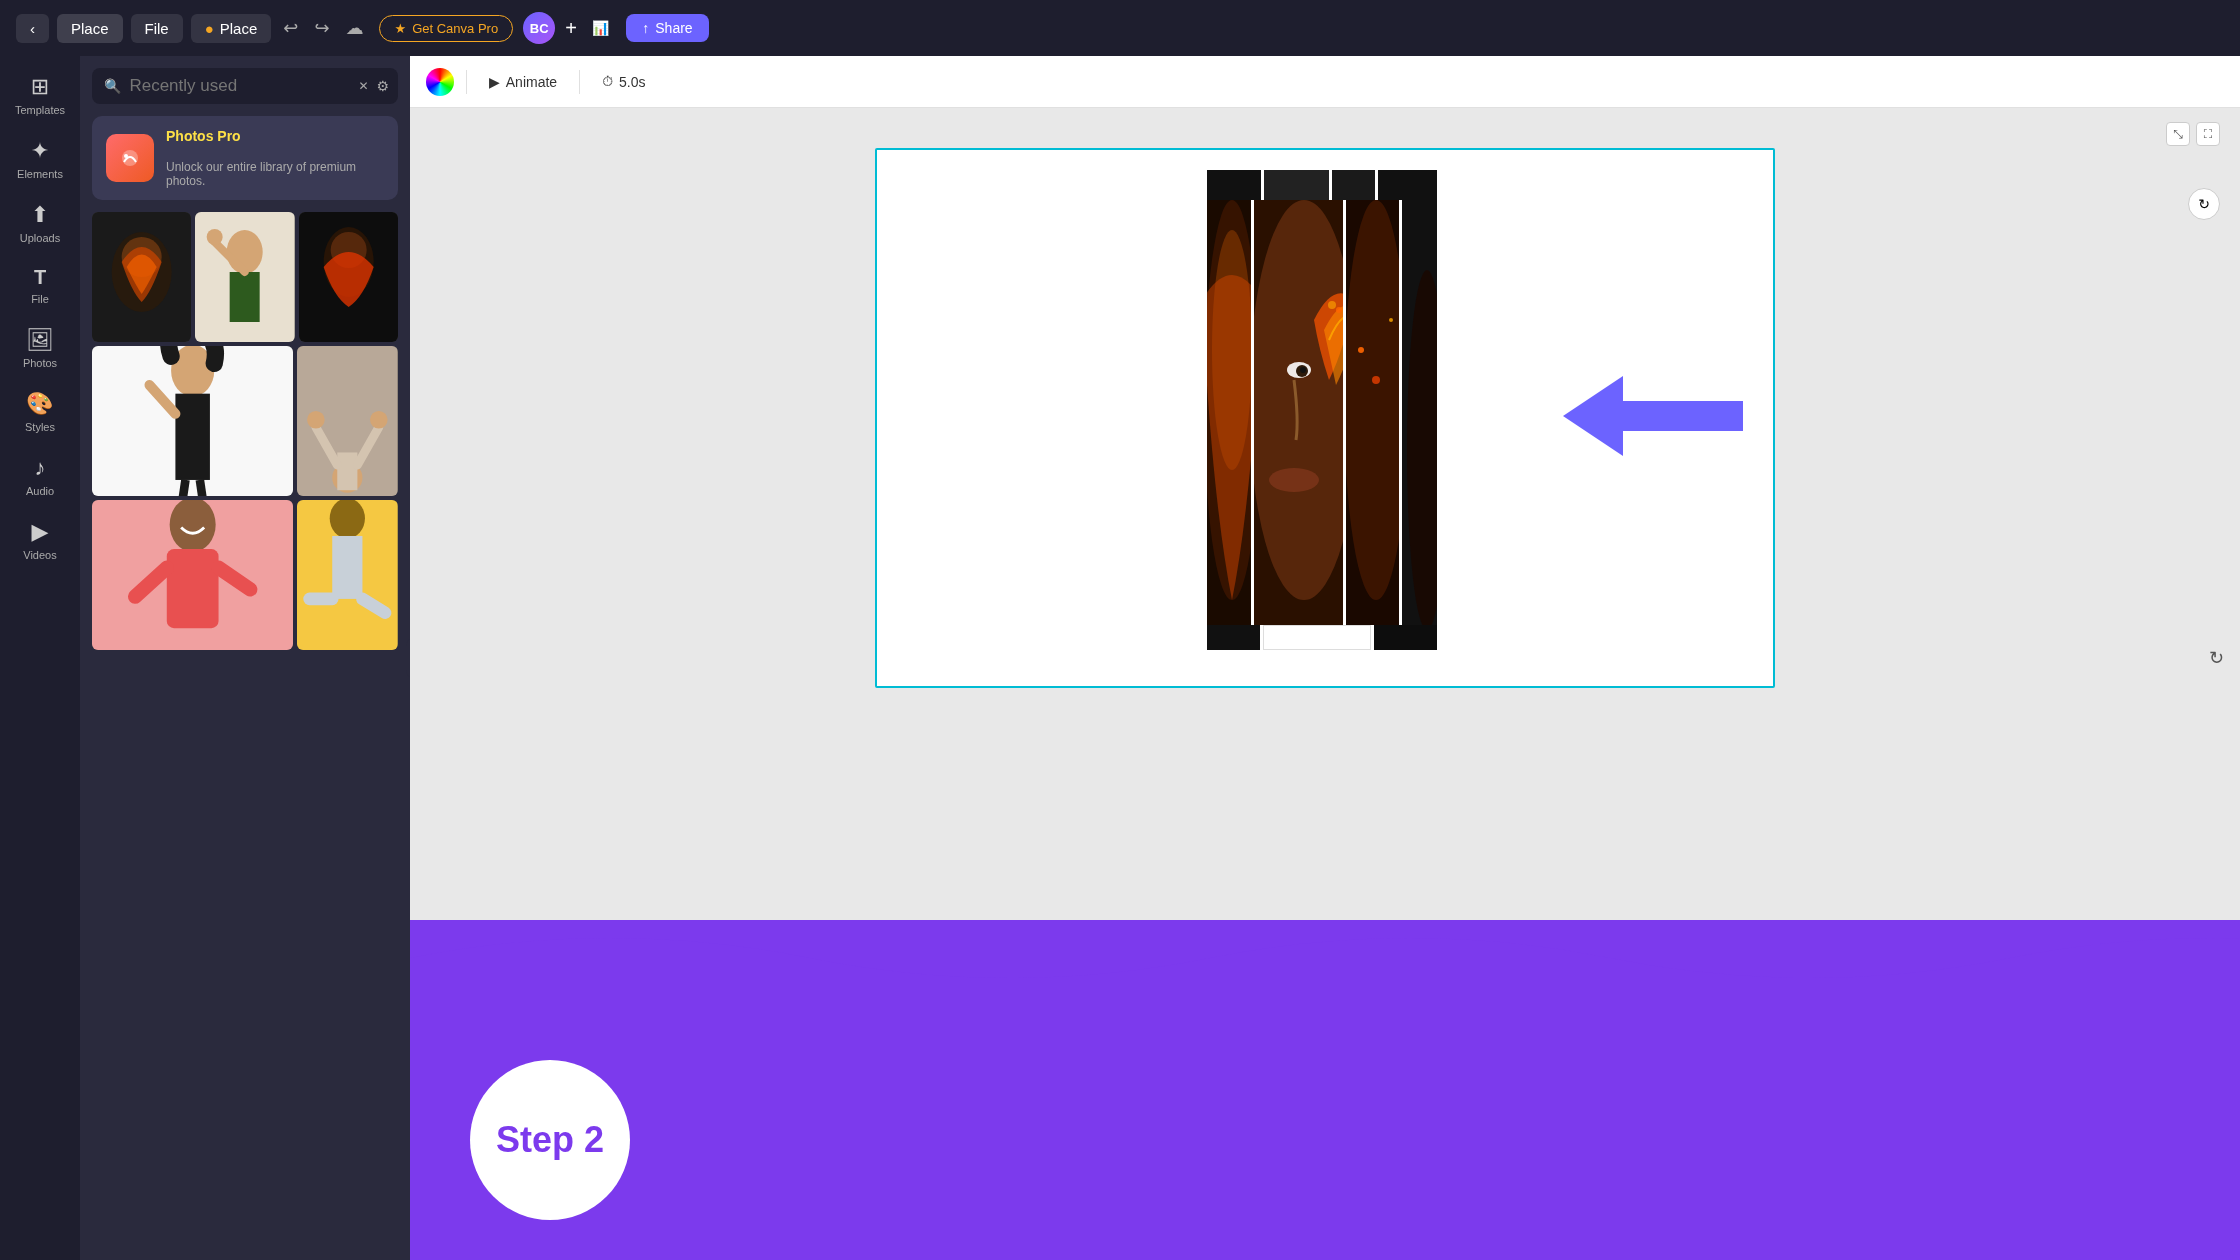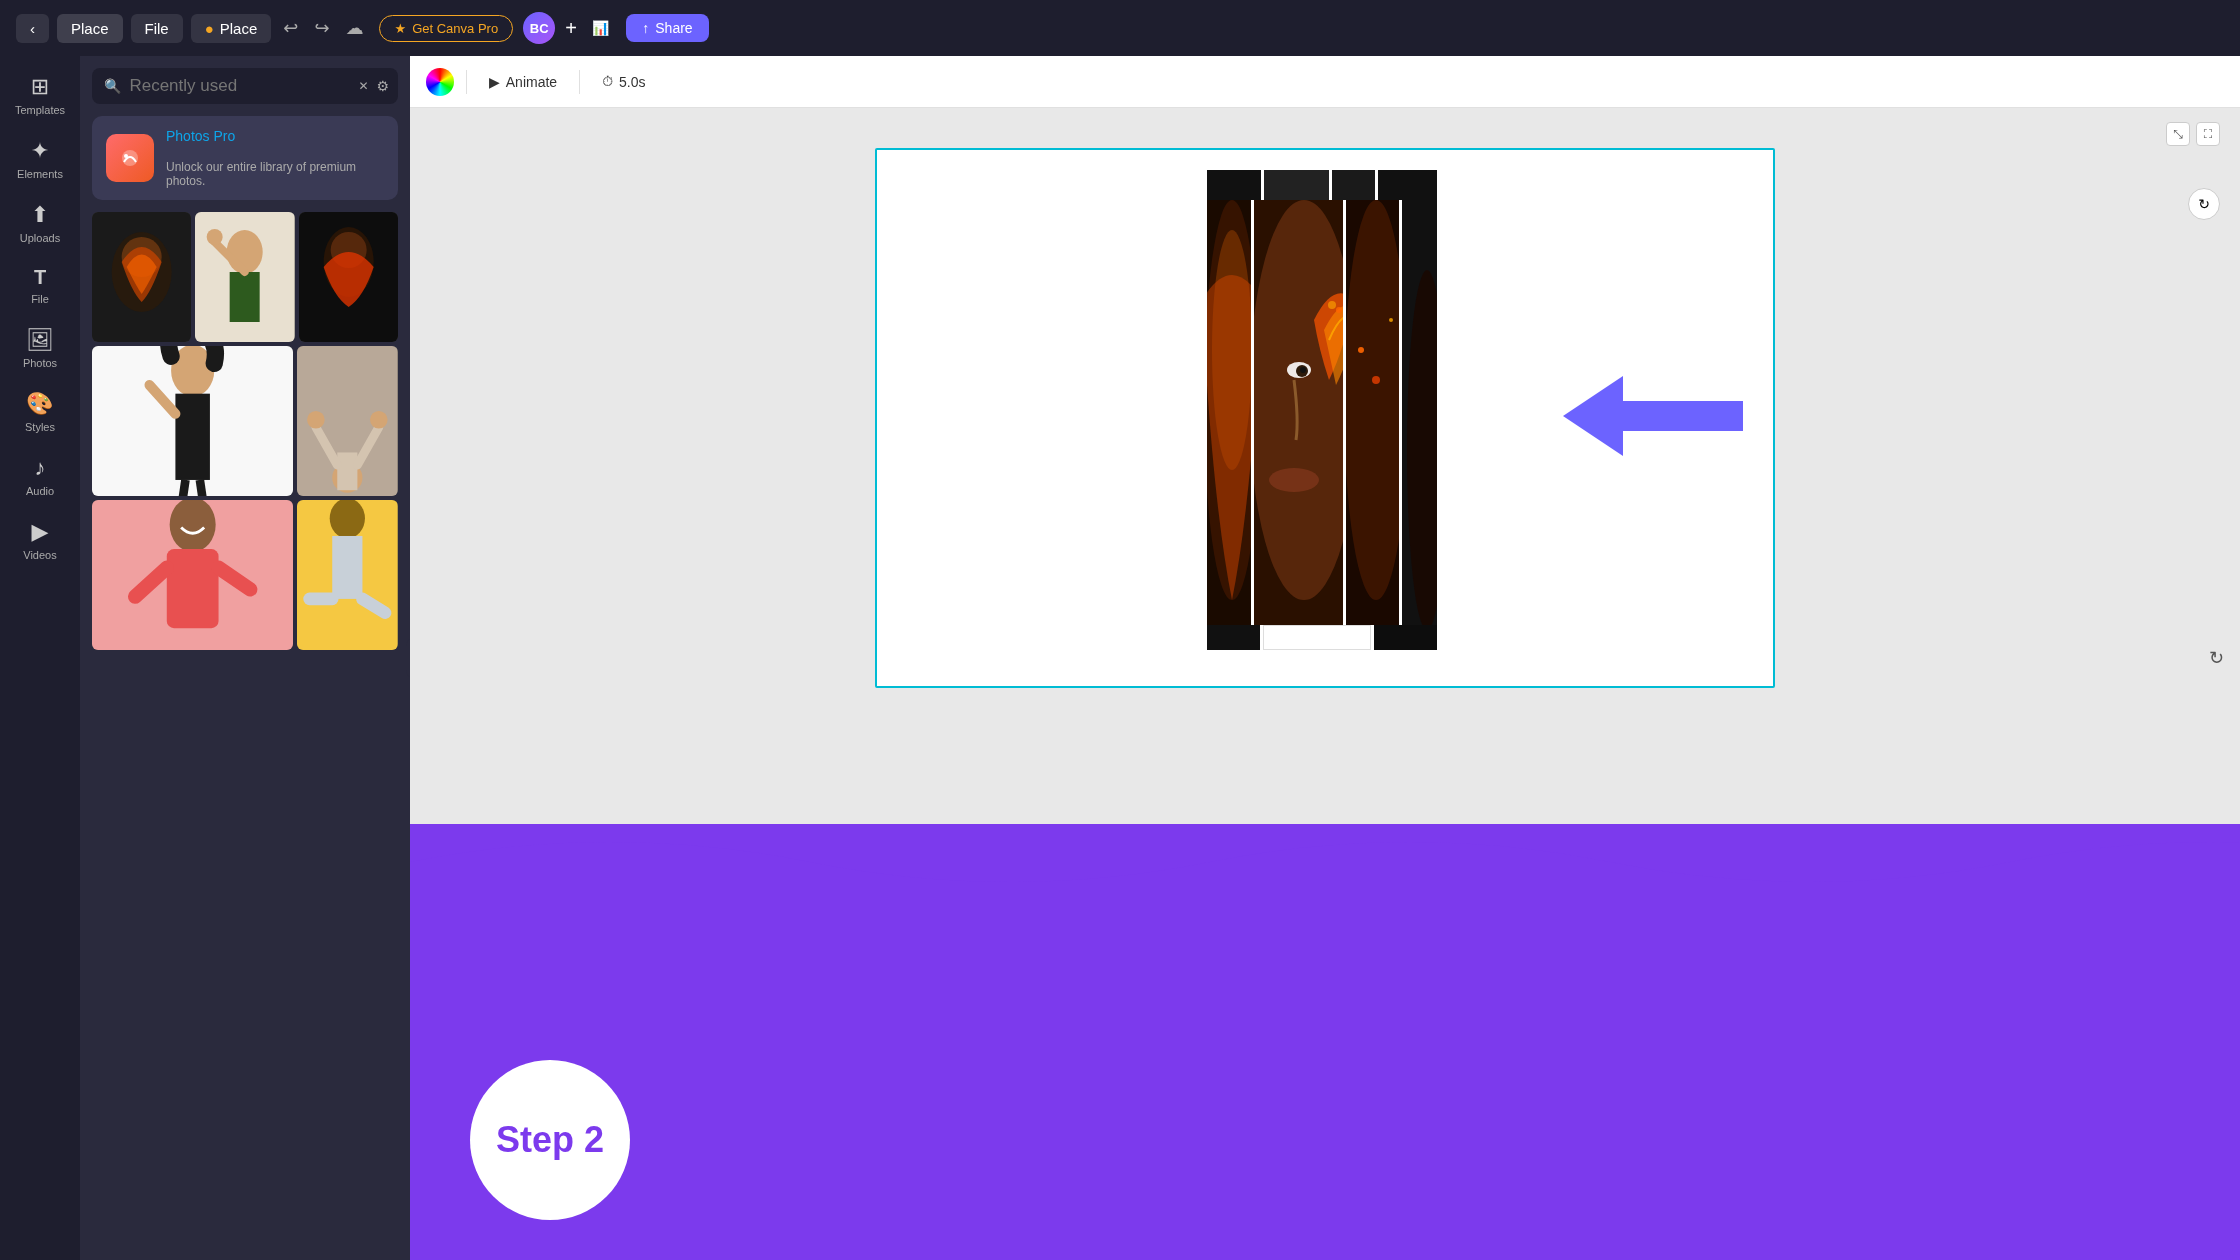--- a/index.html
+++ b/index.html
@@ -108,21 +108,21 @@
       display: flex; align-items: center; gap: 12px;
       margin: 0 12px 12px; background: #3a3a55; border-radius: 10px;
       padding: 12px 14px; cursor: pointer;
     }
     .photos-pro-icon {
       width: 48px; height: 48px; border-radius: 10px;
       background: linear-gradient(135deg, #ff6b6b, #ee5a24);
       display: flex; align-items: center; justify-content: center;
       font-size: 22px; flex-shrink: 0;
     }
-    .photos-pro-text h3 { color: #0ea5e9; font-size: 14px; font-weight: 400; }
+    .photos-pro-text h3 { color: #fde047; font-size: 14px; font-weight: 700; }
     .photos-pro-text p { color: #aaa; font-size: 12px; margin-top: 16px; }
 
     
     .photo-grid {
       flex: 1; overflow-y: auto; padding: 0 12px; display: flex; flex-direction: column; gap: 4px;
     }
     .photo-row { display: flex; gap: 4px; }
     .photo-thumb {
       border-radius: 6px; overflow: hidden; cursor: pointer; flex: 1;
       background: #444; display: flex; align-items: center; justify-content: center;
@@ -173,21 +173,21 @@
       overflow: hidden; flex-shrink: 0;
     }
     .corner-btn {
       background: #fff; border: 1px solid #ccc; border-radius: 4px;
       width: 24px; height: 24px; display: flex; align-items: center; justify-content: center;
       cursor: pointer; font-size: 12px; color: #555;
     }
 
     
     .bottom-section {
-      height: 436px;
+      height: 340px;
       background: #7c3aed;
       position: relative;
       flex-shrink: 0;
       display: flex;
       align-items: flex-end;
     }
     .wave-top {
       position: absolute;
       top: -2px; left: 0; right: 0;
       height: 80px;

